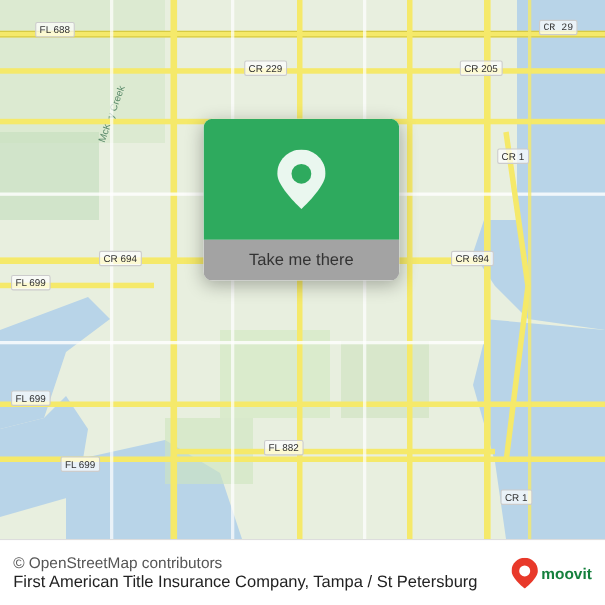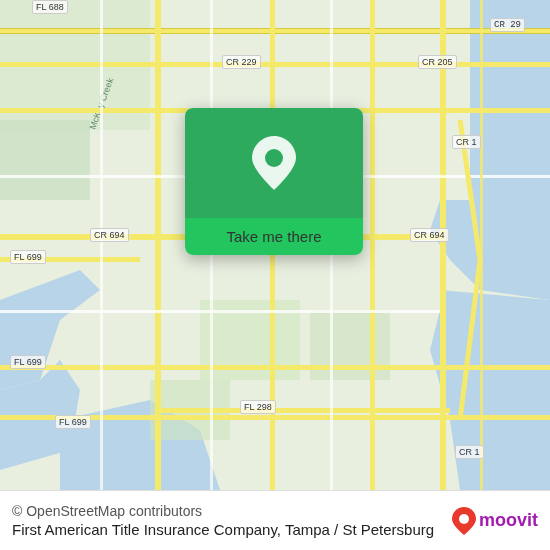--- a/index.html
+++ b/index.html
@@ -46,21 +46,21 @@
       display: flex;
       align-items: center;
       justify-content: center;
     }
 
     .popup-button {
       display: block;
       width: 100%;
       padding: 10px 0;
       text-align: center;
-      background: #22c55e;
+      background: #a3a3a3;
       border: none;
       cursor: pointer;
       font-size: 15px;
       color: #333;
       font-weight: 400;
     }
 
     
     #bottom-bar {
       width: 550px;
@@ -86,23 +86,23 @@
       flex: 2;
     }
 
     .moovit-logo {
       display: flex;
       align-items: center;
       gap: 3px;
     }
 
     .moovit-text {
-      font-size: 18px;
+      font-size: 14px;
       font-weight: bold;
-      color: #a21caf;
+      color: #15803d;
     }
   </style>
 </head>
 <body>
 
 <div id="map-container">
 
   <svg width="550" height="490" xmlns="http://www.w3.org/2000/svg" style="position:absolute;top:0;left:0;">
 
     <rect width="550" height="490" fill="#e8efdf"></rect>
@@ -149,29 +149,29 @@
     <rect x="0" y="310" width="440" height="3" fill="#ffffff" opacity="0.8"></rect>
     <rect x="100" y="0" width="3" height="490" fill="#ffffff" opacity="0.7"></rect>
     <rect x="210" y="0" width="3" height="490" fill="#ffffff" opacity="0.7"></rect>
     <rect x="330" y="0" width="3" height="490" fill="#ffffff" opacity="0.7"></rect>
     <rect x="480" y="0" width="3" height="490" fill="#f5e96a" opacity="0.8"></rect>
 
     <line x1="460" y1="120" x2="480" y2="260" stroke="#f5e96a" stroke-width="5"></line>
     <line x1="480" y1="260" x2="460" y2="420" stroke="#f5e96a" stroke-width="5"></line>
   </svg>
 
-  <div class="road-label" style="top:0;left:32px;">FL 688</div>
+  <div class="road-label" style="top:20px;left:32px;">FL 688</div>
   <div class="road-label" style="top:55px;left:222px;">CR 229</div>
   <div class="road-label" style="top:55px;left:418px;">CR 205</div>
   <div class="road-label" style="top:135px;left:452px;">CR 1</div>
   <div class="road-label" style="top:228px;left:90px;">CR 694</div>
   <div class="road-label" style="top:250px;left:10px;">FL 699</div>
   <div class="road-label" style="top:228px;left:410px;">CR 694</div>
   <div class="road-label" style="top:355px;left:10px;">FL 699</div>
-  <div class="road-label" style="top:400px;left:240px;">FL 298</div>
+  <div class="road-label" style="top:400px;left:240px;">FL 882</div>
   <div class="road-label" style="top:415px;left:55px;">FL 699</div>
   <div class="road-label" style="top:445px;left:455px;">CR 1</div>
   <div class="road-label" style="top:18px;left:490px;font-family:Liberation Mono, monospace;">CR 29</div>
 
   <div class="popup-card" style="left:274px;top:108px;transform:translate(-50%,0);">
     <div class="popup-green-area">
 
       <svg width="44" height="54" viewBox="0 0 44 54" xmlns="http://www.w3.org/2000/svg">
         <path d="M22 0C10 0 0 10 0 22C0 34 22 54 22 54C22 54 44 34 44 22C44 10 34 0 22 0Z" fill="white" opacity="0.9"></path>
         <circle cx="22" cy="22" r="9" fill="#2eaa5e"></circle>

